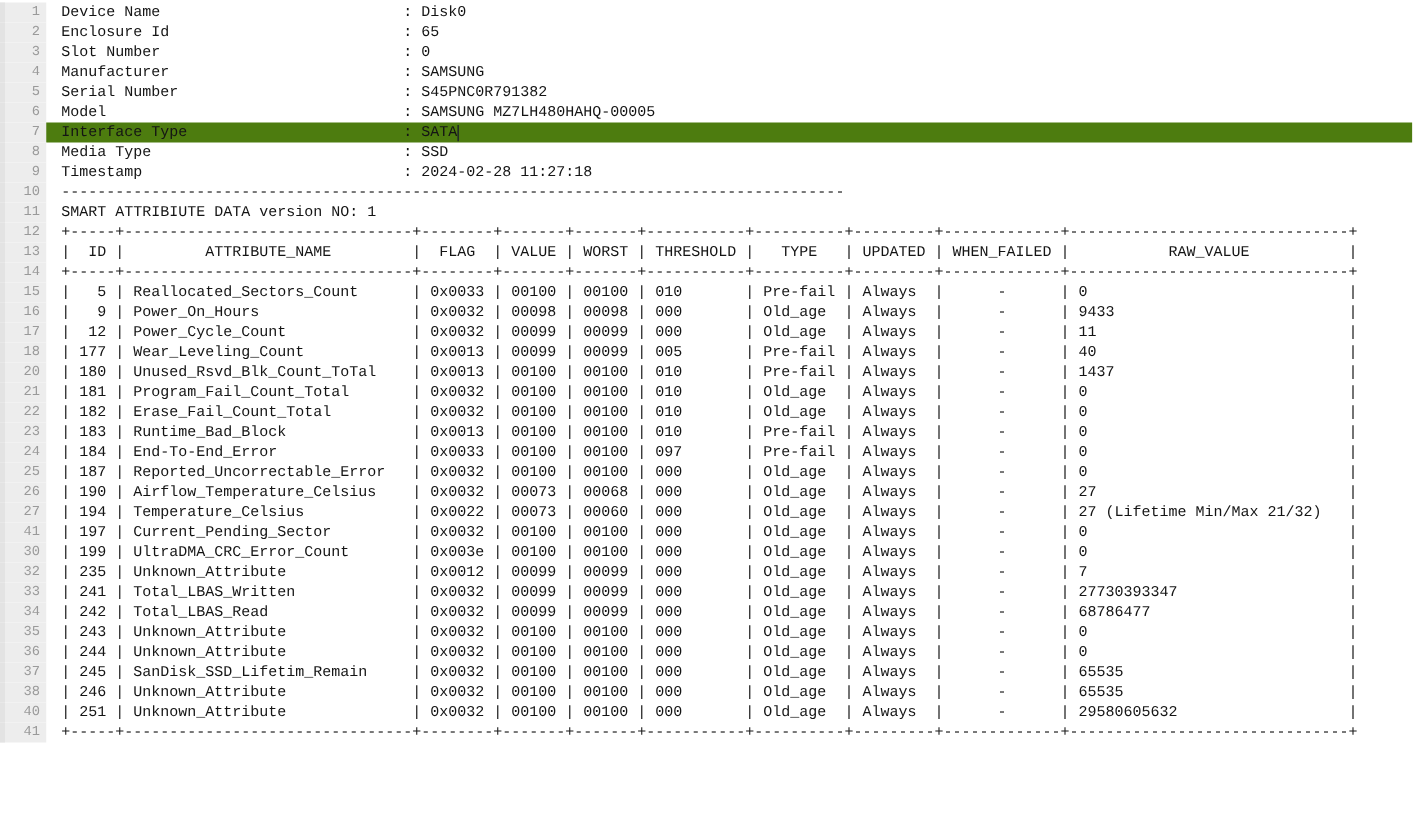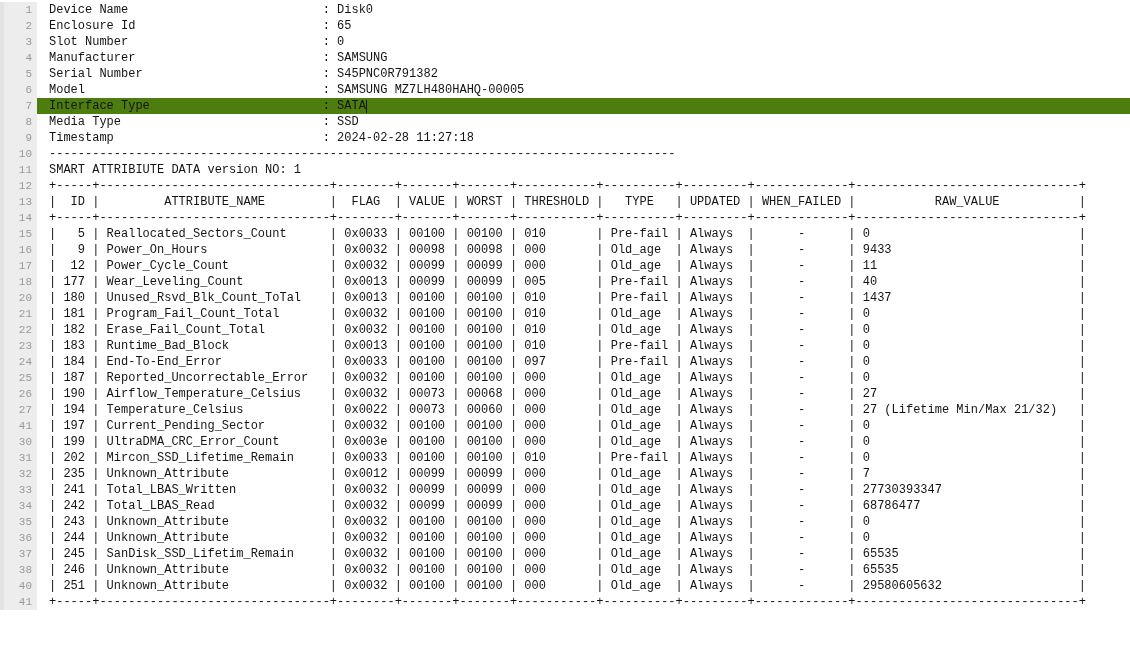--- a/index.html
+++ b/index.html
@@ -67,21 +67,20 @@
       <div class="line"><span class="ln">20</span><span class="code">| 180 | Unused_Rsvd_Blk_Count_ToTal    | 0x0013 | 00100 | 00100 | 010       | Pre-fail | Always  |      -      | 1437                          |</span></div>
       <div class="line"><span class="ln">21</span><span class="code">| 181 | Program_Fail_Count_Total       | 0x0032 | 00100 | 00100 | 010       | Old_age  | Always  |      -      | 0                             |</span></div>
       <div class="line"><span class="ln">22</span><span class="code">| 182 | Erase_Fail_Count_Total         | 0x0032 | 00100 | 00100 | 010       | Old_age  | Always  |      -      | 0                             |</span></div>
       <div class="line"><span class="ln">23</span><span class="code">| 183 | Runtime_Bad_Block              | 0x0013 | 00100 | 00100 | 010       | Pre-fail | Always  |      -      | 0                             |</span></div>
       <div class="line"><span class="ln">24</span><span class="code">| 184 | End-To-End_Error               | 0x0033 | 00100 | 00100 | 097       | Pre-fail | Always  |      -      | 0                             |</span></div>
       <div class="line"><span class="ln">25</span><span class="code">| 187 | Reported_Uncorrectable_Error   | 0x0032 | 00100 | 00100 | 000       | Old_age  | Always  |      -      | 0                             |</span></div>
       <div class="line"><span class="ln">26</span><span class="code">| 190 | Airflow_Temperature_Celsius    | 0x0032 | 00073 | 00068 | 000       | Old_age  | Always  |      -      | 27                            |</span></div>
       <div class="line"><span class="ln">27</span><span class="code">| 194 | Temperature_Celsius            | 0x0022 | 00073 | 00060 | 000       | Old_age  | Always  |      -      | 27 (Lifetime Min/Max 21/32)   |</span></div>
       <div class="line"><span class="ln">41</span><span class="code">| 197 | Current_Pending_Sector         | 0x0032 | 00100 | 00100 | 000       | Old_age  | Always  |      -      | 0                             |</span></div>
       <div class="line"><span class="ln">30</span><span class="code">| 199 | UltraDMA_CRC_Error_Count       | 0x003e | 00100 | 00100 | 000       | Old_age  | Always  |      -      | 0                             |</span></div>
-      <div class="line"><span class="ln">31</span><span class="code">| 202 | Mircon_SSD_Lifetime_Remain     | 0x0033 | 00100 | 00100 | 010       | Pre-fail | Always  |      -      | 0                             |</span></div>
       <div class="line"><span class="ln">32</span><span class="code">| 235 | Unknown_Attribute              | 0x0012 | 00099 | 00099 | 000       | Old_age  | Always  |      -      | 7                             |</span></div>
       <div class="line"><span class="ln">33</span><span class="code">| 241 | Total_LBAS_Written             | 0x0032 | 00099 | 00099 | 000       | Old_age  | Always  |      -      | 27730393347                   |</span></div>
       <div class="line"><span class="ln">34</span><span class="code">| 242 | Total_LBAS_Read                | 0x0032 | 00099 | 00099 | 000       | Old_age  | Always  |      -      | 68786477                      |</span></div>
       <div class="line"><span class="ln">35</span><span class="code">| 243 | Unknown_Attribute              | 0x0032 | 00100 | 00100 | 000       | Old_age  | Always  |      -      | 0                             |</span></div>
       <div class="line"><span class="ln">36</span><span class="code">| 244 | Unknown_Attribute              | 0x0032 | 00100 | 00100 | 000       | Old_age  | Always  |      -      | 0                             |</span></div>
       <div class="line"><span class="ln">37</span><span class="code">| 245 | SanDisk_SSD_Lifetim_Remain     | 0x0032 | 00100 | 00100 | 000       | Old_age  | Always  |      -      | 65535                         |</span></div>
       <div class="line"><span class="ln">38</span><span class="code">| 246 | Unknown_Attribute              | 0x0032 | 00100 | 00100 | 000       | Old_age  | Always  |      -      | 65535                         |</span></div>
       <div class="line"><span class="ln">40</span><span class="code">| 251 | Unknown_Attribute              | 0x0032 | 00100 | 00100 | 000       | Old_age  | Always  |      -      | 29580605632                   |</span></div>
       <div class="line"><span class="ln">41</span><span class="code">+-----+--------------------------------+--------+-------+-------+-----------+----------+---------+-------------+-------------------------------+</span></div>
     </div>

